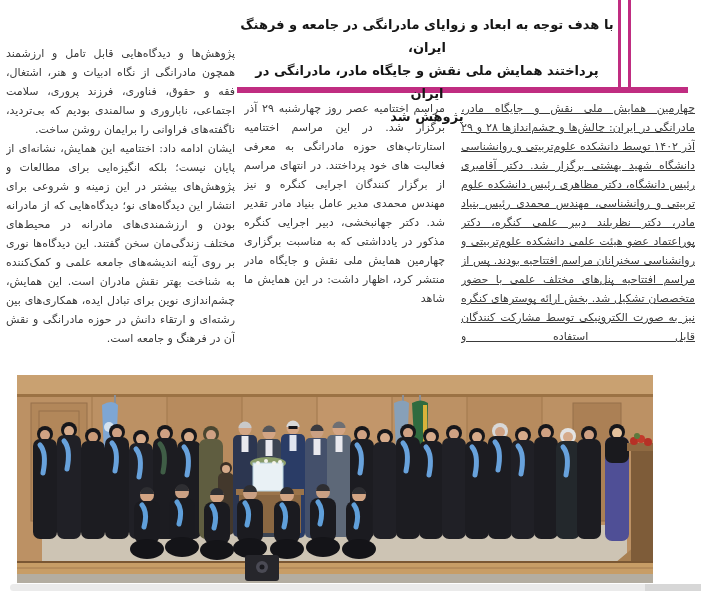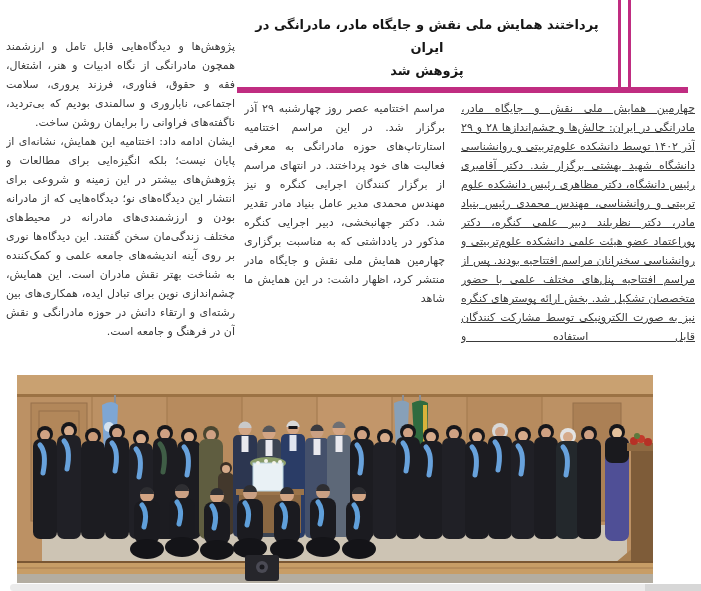--- a/index.html
+++ b/index.html
@@ -20,21 +20,21 @@
   .hrule { position:absolute; top:87px; left:237px; width:451px; height:6px; background:#c02d81; }
 
   
   .col {
     position:absolute; overflow:hidden;
     font-size:11px; line-height:19px; color:#3a3a3a;
     text-align:justify;
   }
   .col p { margin:0; }
   .col p.cont { text-align-last:justify; }
-  .col-left   { top:37px;  left:6px;   width:229px; height:323px; }
+  .col-left   { top:44px;  left:6px;   width:229px; height:323px; }
   .col-middle { top:99px;  left:244px; width:201px; height:272px; }
   .col-right  { top:99px;  left:461px; width:234px; height:272px;text-decoration:underline; }
 
   
   .photo {
     position:absolute; top:375px; left:17px; width:636px; height:208px;
     overflow:hidden; background:#bc9164;
   }
   .photo svg { display:block; width:636px; height:208px; }
 
@@ -49,20 +49,21 @@
   }
 </style>
 </head>
 <body>
 
 <div class="vrule v1"></div>
 <div class="vrule v2"></div>
 <div class="hrule"></div>
 
 <div class="headline">
+  <span>با هدف توجه به ابعاد و زوایای مادرانگی در جامعه و فرهنگ ایران،</span>
   <span>پرداختند همایش ملی نقش و جایگاه مادر، مادرانگی در ایران</span>
   <span>پژوهش شد</span>
 </div>
 
 <div class="col col-right">
   <p class="cont">چهارمین همایش ملی نقش و جایگاه مادر، مادرانگی در ایران: چالش‌ها و چشم‌اندازها ۲۸ و ۲۹ آذر ۱۴۰۲ توسط دانشکده علوم‌تربیتی و روانشناسی دانشگاه شهید بهشتی برگزار شد. دکتر آقامیری رئیس دانشگاه، دکتر مظاهری رئیس دانشکده علوم تربیتی و روانشناسی، مهندس محمدی رئیس بنیاد مادر، دکتر نظربلند دبیر علمی کنگره، دکتر پوراعتماد عضو هیئت علمی دانشکده علوم‌تربیتی و روانشناسی سخنرانان مراسم افتتاحیه بودند. پس از مراسم افتتاحیه پنل‌های مختلف علمی با حضور متخصصان تشکیل شد. بخش ارائه پوسترهای کنگره نیز به صورت الکترونیکی توسط مشارکت کنندگان قابل استفاده و</p>
 </div>
 
 <div class="col col-middle">
   <p class="cont">مراسم اختتامیه عصر روز چهارشنبه ۲۹ آذر برگزار شد. در این مراسم اختتامیه استارتاپ‌های حوزه مادرانگی به معرفی فعالیت های خود پرداختند. در انتهای مراسم از برگزار کنندگان اجرایی کنگره و نیز مهندس محمدی مدیر عامل بنیاد مادر تقدیر شد. دکتر جهانبخشی، دبیر اجرایی کنگره مذکور در یادداشتی که به مناسبت برگزاری چهارمین همایش ملی نقش و جایگاه مادر منتشر کرد، اظهار داشت: در این همایش ما شاهد</p>

